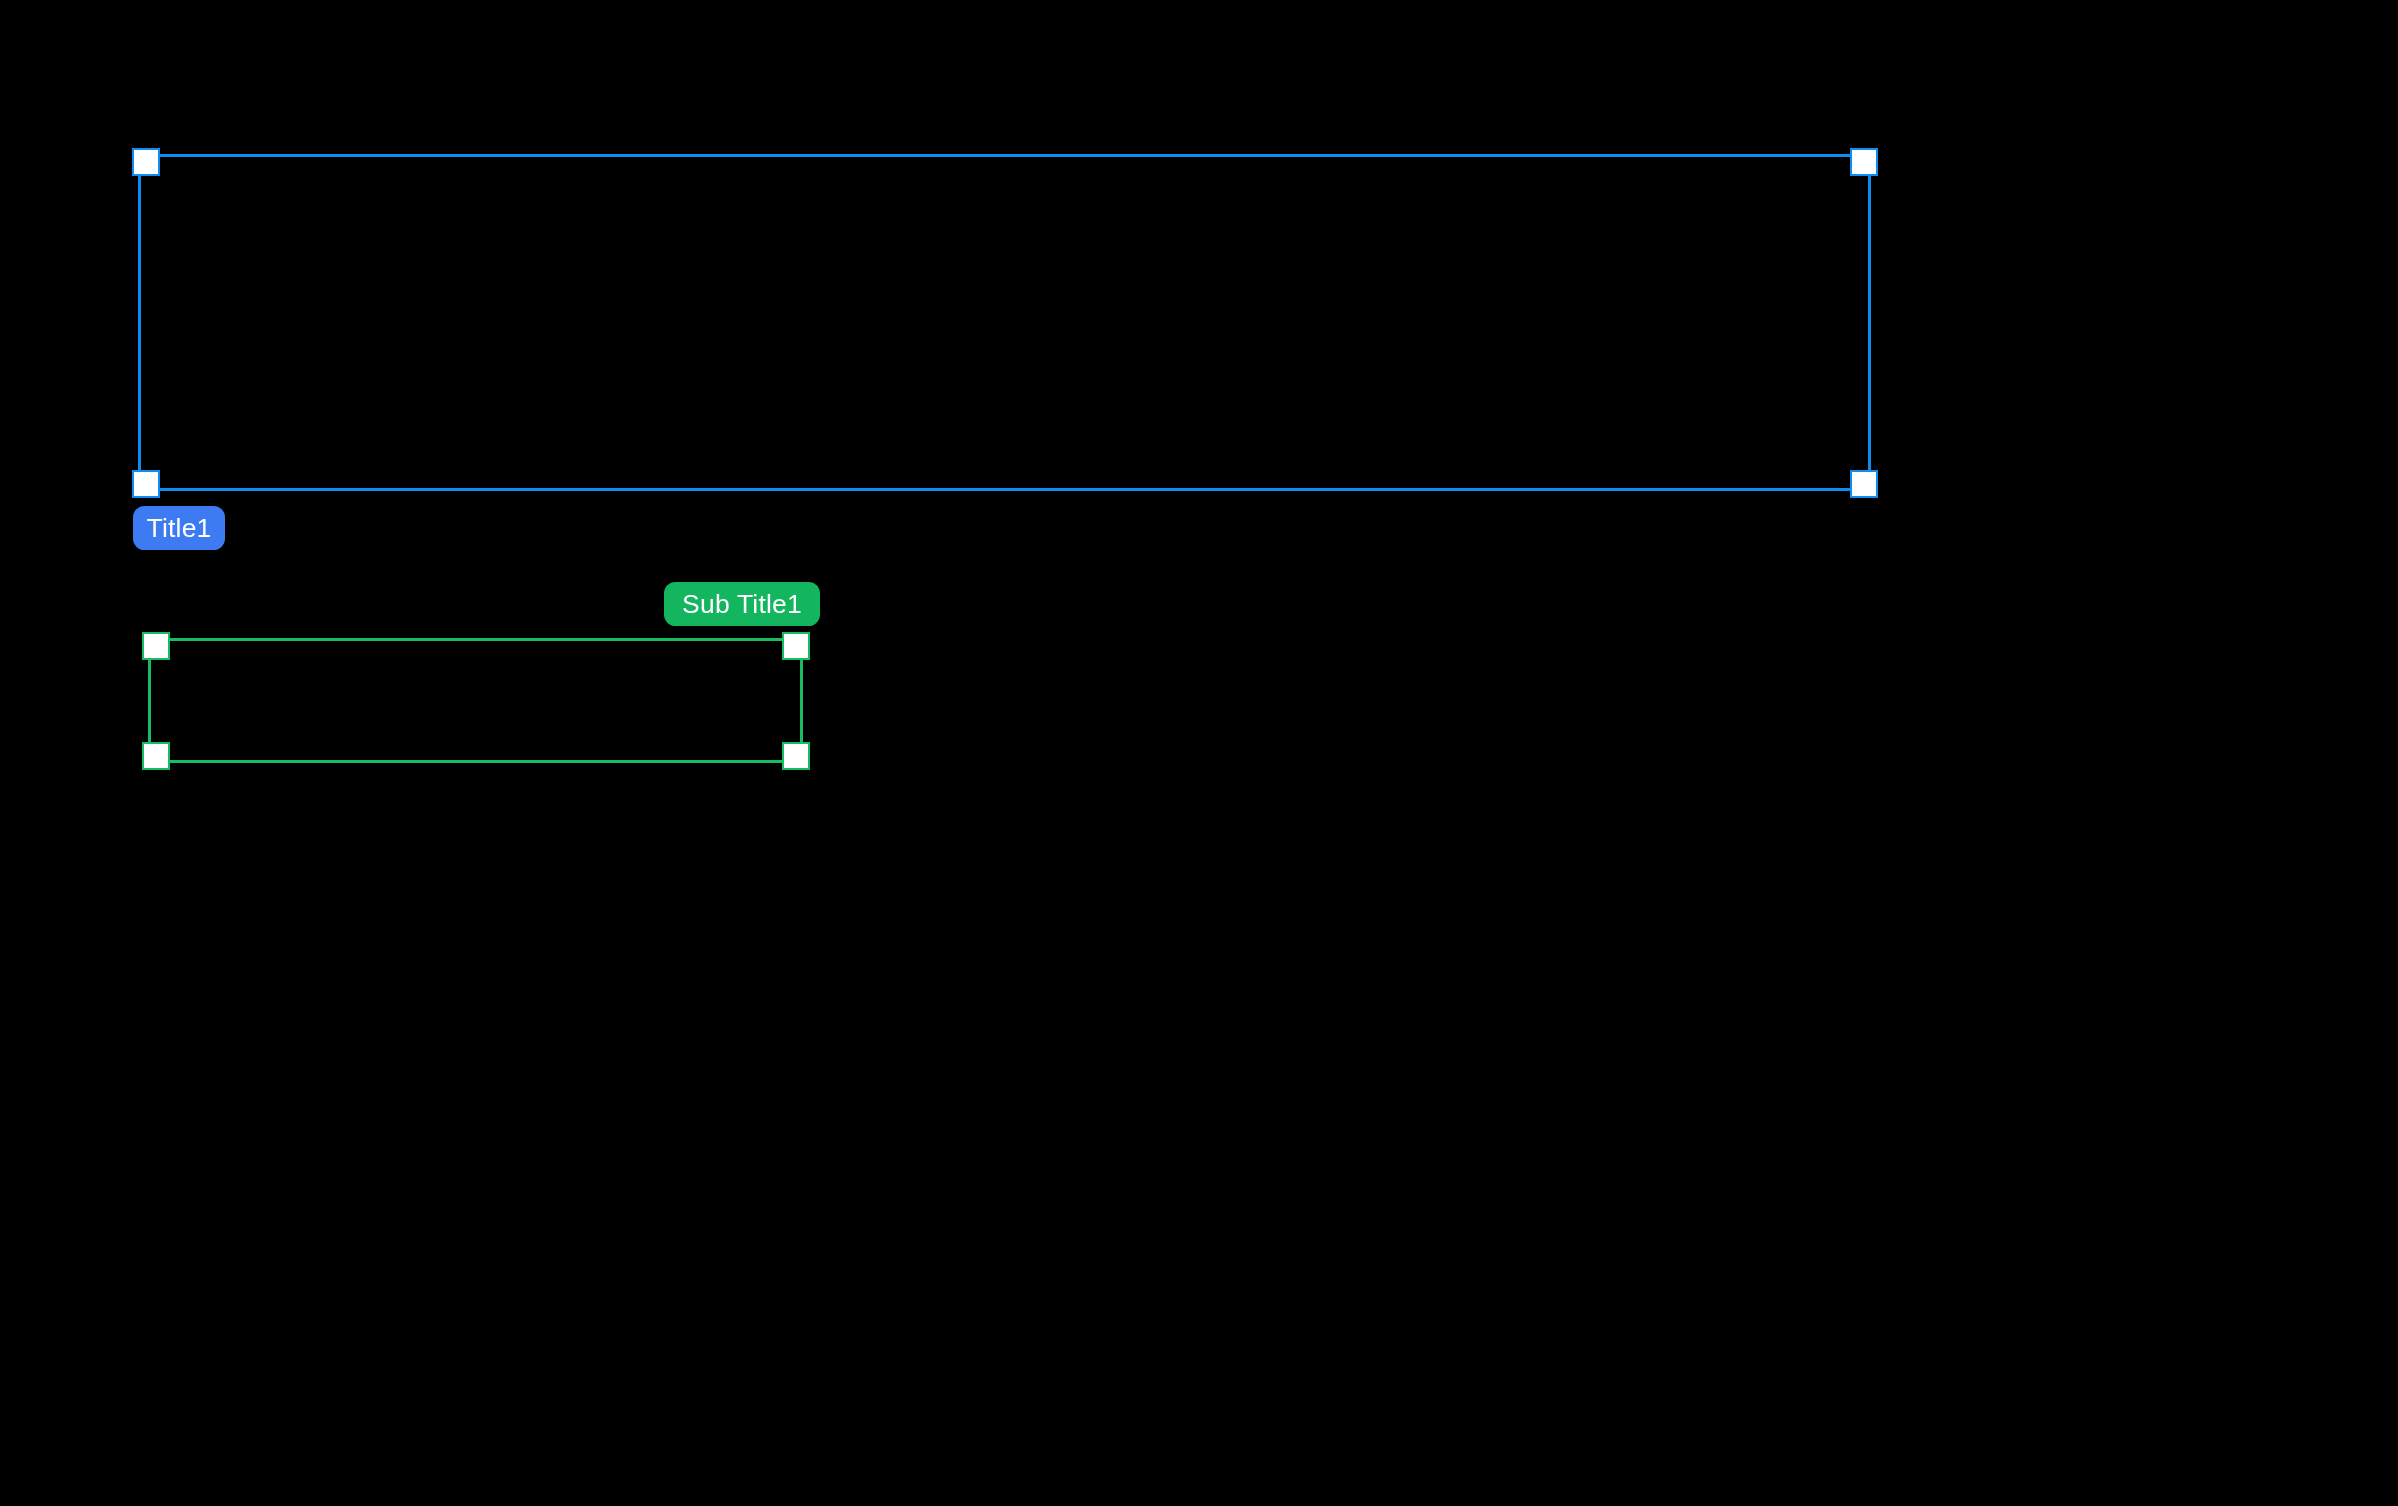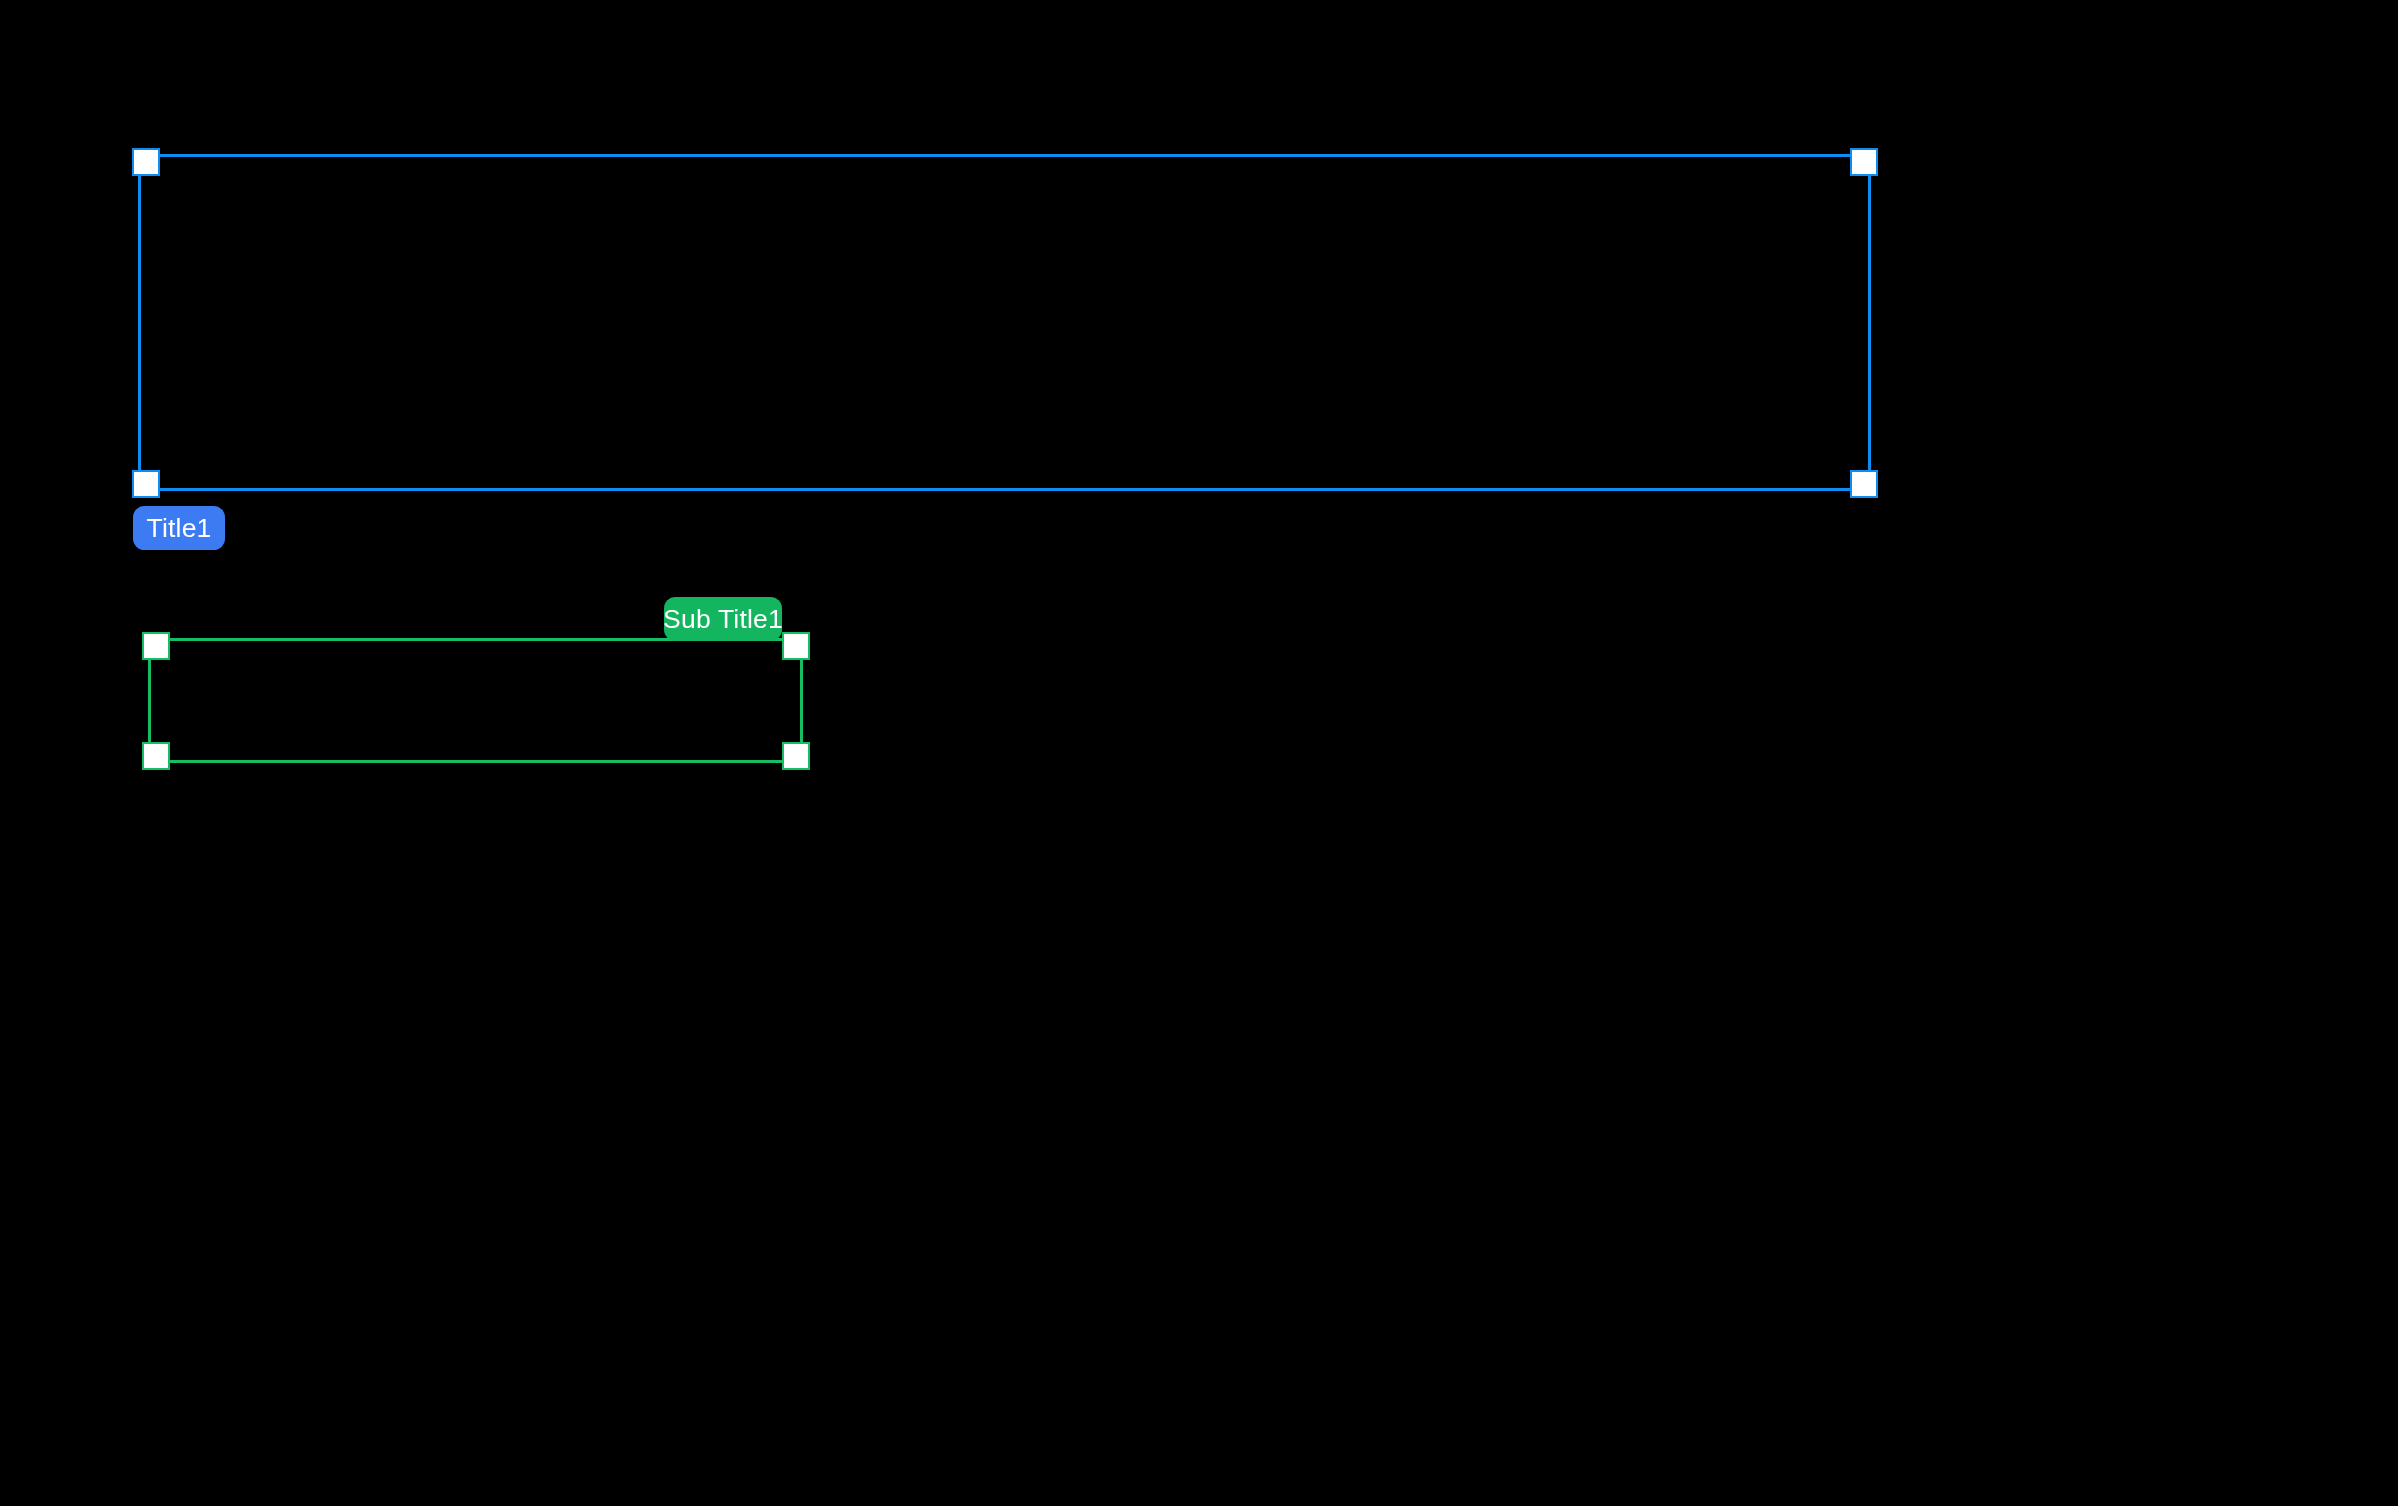--- a/index.html
+++ b/index.html
@@ -59,16 +59,16 @@
     <div class="handle br"></div>
   </div>
   <div class="selection-label" style="left: 121px; top: 494px; width: 92px; height: 44px; --labelbg: #3D7BF2;">Title1</div>
 
   <div class="selection-box" style="left: 136px; top: 626px; width: 655px; height: 125px; --stroke: #16BD63;">
     <div class="handle tl"></div>
     <div class="handle tr"></div>
     <div class="handle bl"></div>
     <div class="handle br"></div>
   </div>
-  <div class="selection-label" style="left: 652px; top: 570px; width: 118px; height: 44px; margin-top: 15px; --labelbg: #13B55F;">Sub Title1</div>
+  <div class="selection-label" style="left: 652px; top: 570px; width: 156px; height: 44px; --labelbg: #13B55F;">Sub Title1</div>
 
 </div>
 
 
 </body></html>

